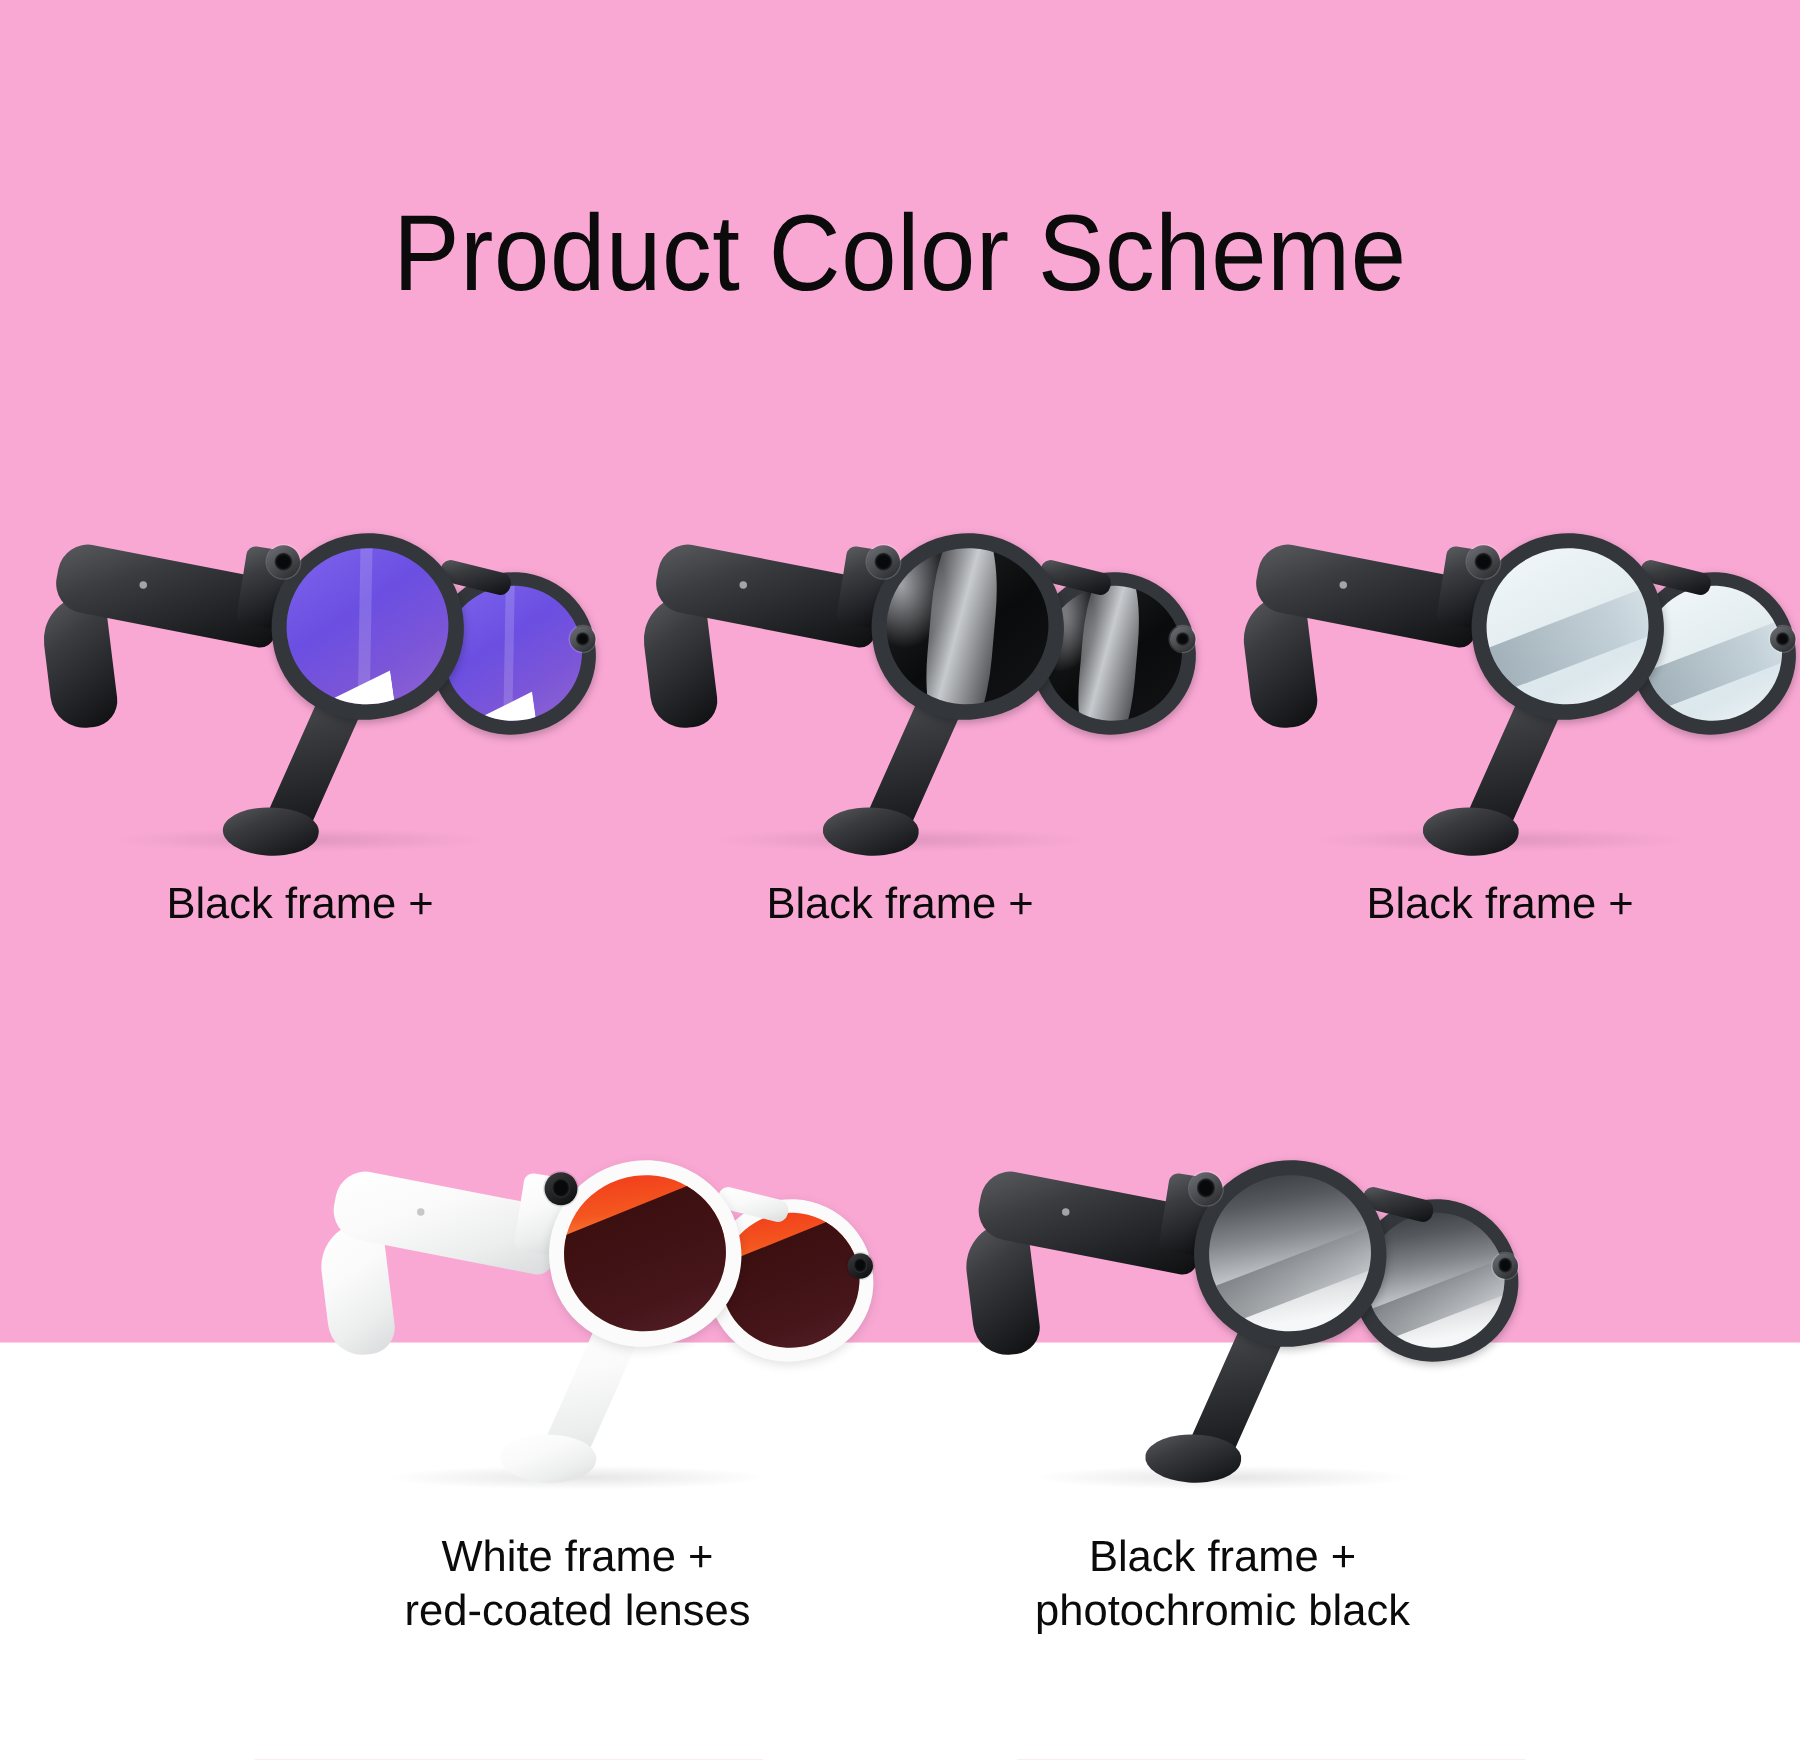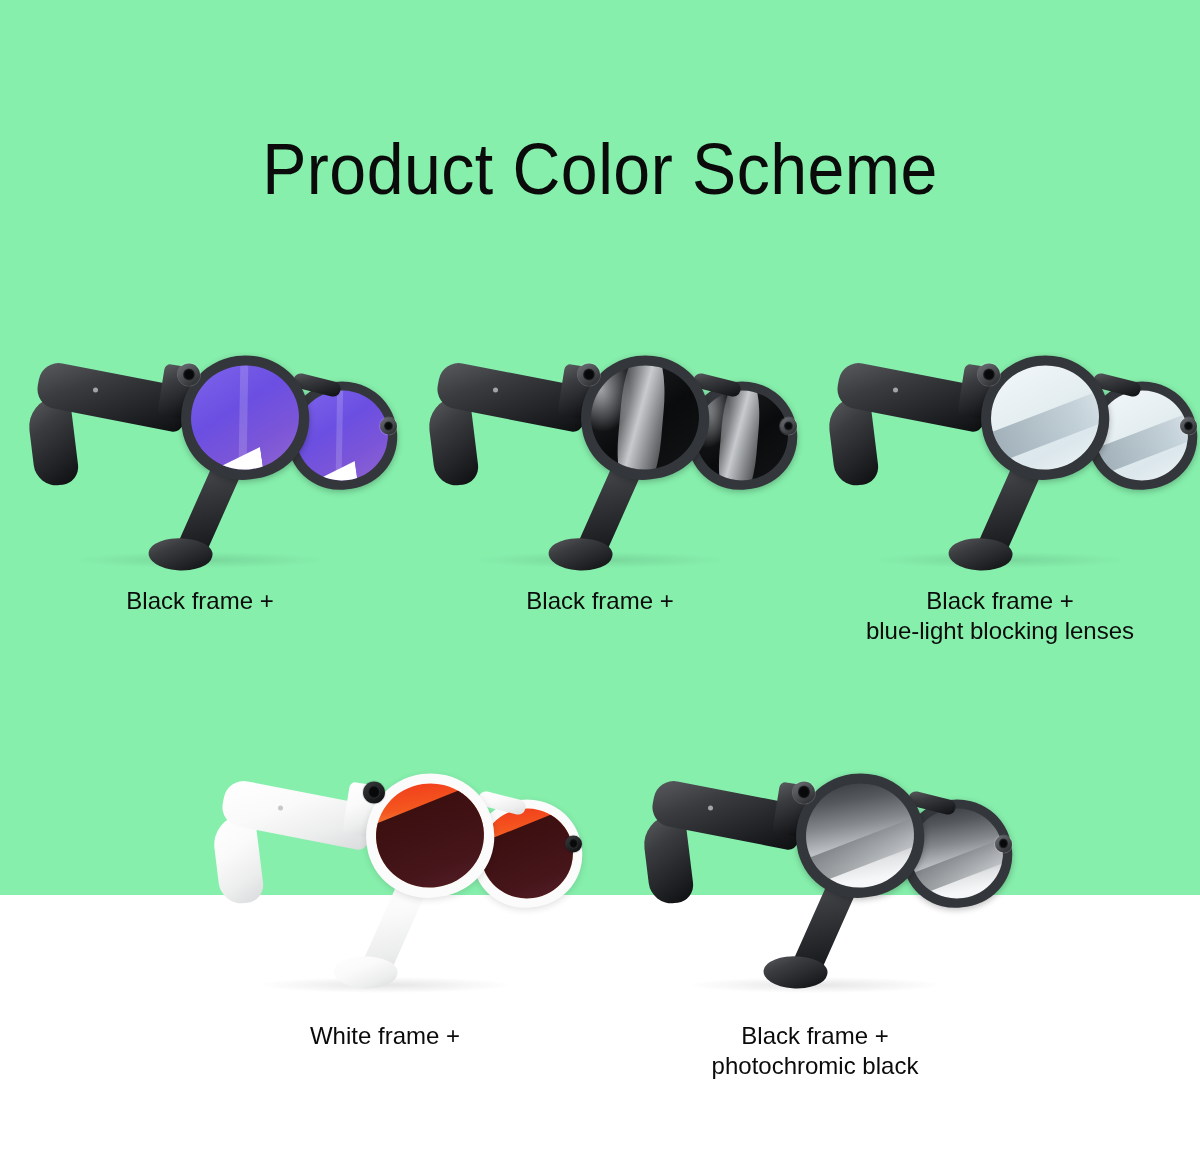--- a/index.html
+++ b/index.html
@@ -2,21 +2,21 @@
 <html><head>
 <meta charset="utf-8">
 <style>
   * { box-sizing: border-box; margin: 0; padding: 0; }
   html, body {
     width: 1200px; height: 1173px;
     background: #ffffff;
     font-family: "Liberation Sans", sans-serif;
     overflow: hidden;
   }
-  .page { position: relative; width: 1200px; height: 895px; background: #86efac; }
+  .page { position: relative; width: 1200px; height: 895px; background: #f9a8d4; }
 
   .page-title {
     position: absolute;
     top: 128px; left: 0; width: 1200px;
     text-align: center;
     font-size: 72px;
     font-weight: 400;
     letter-spacing: 0.5px;
     color: #0b0b0b;
     transform: scaleX(0.92);
@@ -286,21 +286,21 @@
     width: 250px; height: 16px;
     transform: translateX(-50%);
     background: radial-gradient(ellipse at center, rgba(0,0,0,0.10), rgba(0,0,0,0) 72%);
     z-index: 0;
   }
 
   
   .caption {
     margin-top: 16px;
     text-align: center;
-    font-size: 24px;
+    font-size: 29px;
     line-height: 1.24;
     color: #0b0b0b;
     white-space: nowrap;
   }
   .row-bottom .caption { margin-top: 26px; }
   .caption .line { display: block; }
 </style>
 </head>
 <body>
 
@@ -387,21 +387,20 @@
           <div class="cam cam-left">
               <div class="pupil"></div>
             </div>
           <div class="cam cam-right">
               <div class="pupil"></div>
             </div>
         </div>
       </div>
       <div class="caption">
         <span class="line">Black frame +</span>
-        <span class="line">blue-light blocking lenses</span>
       </div>
     </div>
 
   </div>
 
   <div class="grid-row row-bottom">
 
     <div class="product-card">
       <div class="product-figure">
         <div class="shadow"></div>
@@ -421,20 +420,21 @@
           <div class="cam cam-left">
               <div class="pupil"></div>
             </div>
           <div class="cam cam-right">
               <div class="pupil"></div>
             </div>
         </div>
       </div>
       <div class="caption">
         <span class="line">White frame +</span>
+        <span class="line">red-coated lenses</span>
       </div>
     </div>
 
     <div class="product-card">
       <div class="product-figure">
         <div class="shadow"></div>
         <div class="glasses frame-black">
           <div class="temple-far"></div>
           <div class="rim rim-right">
             <div class="lens lens-photochromic"></div>

